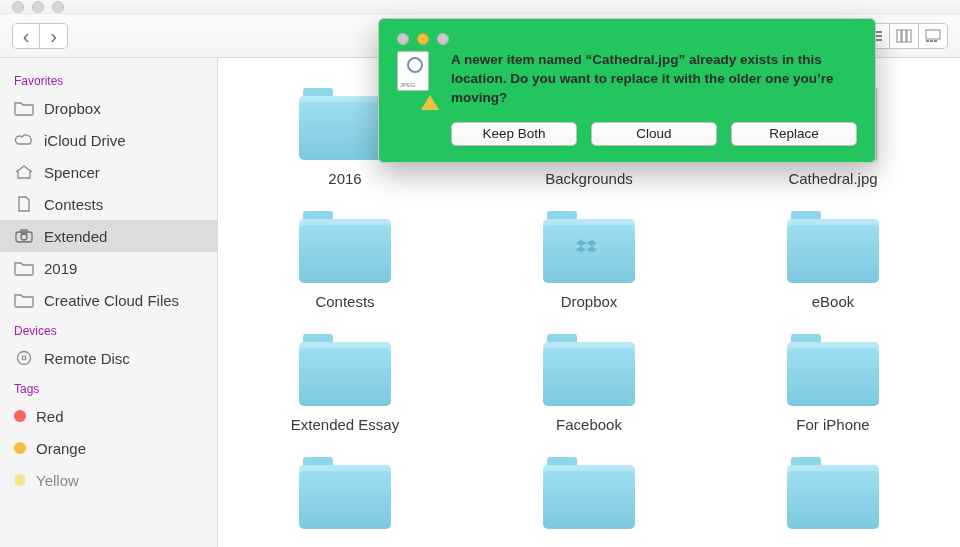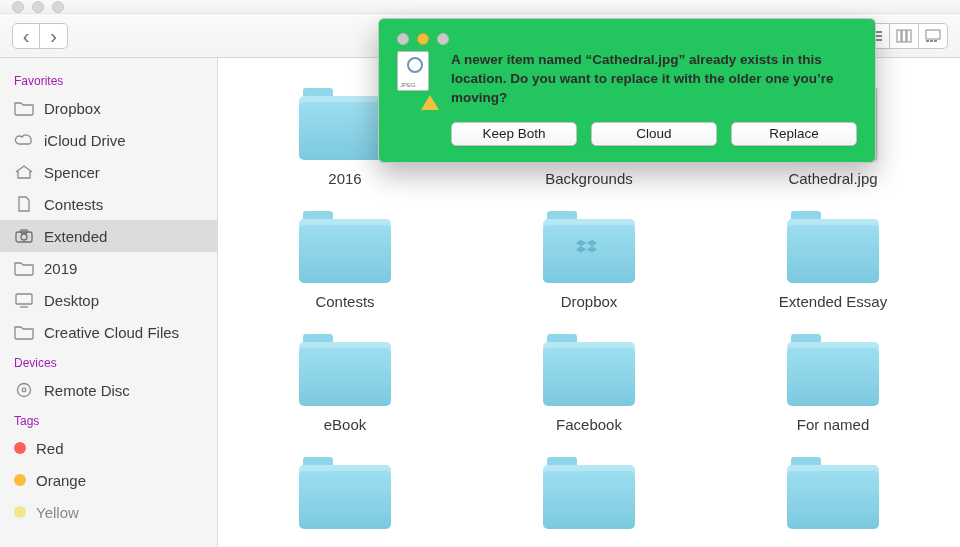--- a/index.html
+++ b/index.html
@@ -190,29 +190,20 @@
         <span class="sicon">
             <svg width="20" height="16">
               <path d="M1 3h6l2 2h10v9a1 1 0 0 1-1 1H2a1 1 0 0 1-1-1z" fill="none" stroke="#8a8a8a" stroke-width="1.3"></path>
             </svg>
           </span>
         <span>2019</span>
       </div>
       <div class="side-item">
         <span class="sicon">
             <svg width="20" height="16">
-              <rect x="2" y="2" width="16" height="10" rx="1" fill="none" stroke="#8a8a8a" stroke-width="1.3"></rect>
-              <line x1="6" y1="15" x2="14" y2="15" stroke="#8a8a8a" stroke-width="1.3"></line>
-            </svg>
-          </span>
-        <span>Desktop</span>
-      </div>
-      <div class="side-item">
-        <span class="sicon">
-            <svg width="20" height="16">
               <path d="M1 3h6l2 2h10v9a1 1 0 0 1-1 1H2a1 1 0 0 1-1-1z" fill="none" stroke="#8a8a8a" stroke-width="1.3"></path>
             </svg>
           </span>
         <span>Creative Cloud Files</span>
       </div>
 
       <div class="section-h">Devices</div>
       <div class="side-item">
         <span class="sicon">
             <svg width="20" height="16">
@@ -278,42 +269,42 @@
                 </svg>
               </div>
             </div>
             <div class="flabel">Dropbox</div>
           </div>
           <div class="cell">
             <div class="folder">
               <div class="tab"></div>
               <div class="bodyf"></div>
             </div>
+            <div class="flabel">eBook</div>
+          </div>
+          <div class="cell">
+            <div class="folder">
+              <div class="tab"></div>
+              <div class="bodyf"></div>
+            </div>
             <div class="flabel">Extended Essay</div>
           </div>
           <div class="cell">
             <div class="folder">
               <div class="tab"></div>
               <div class="bodyf"></div>
             </div>
-            <div class="flabel">eBook</div>
-          </div>
-          <div class="cell">
-            <div class="folder">
-              <div class="tab"></div>
-              <div class="bodyf"></div>
-            </div>
             <div class="flabel">Facebook</div>
           </div>
           <div class="cell">
             <div class="folder">
               <div class="tab"></div>
               <div class="bodyf"></div>
             </div>
-            <div class="flabel">For named</div>
+            <div class="flabel">For iPhone</div>
           </div>
           <div class="cell">
             <div class="folder">
               <div class="tab"></div>
               <div class="bodyf"></div>
             </div>
             <div class="flabel"></div>
           </div>
           <div class="cell">
             <div class="folder">

